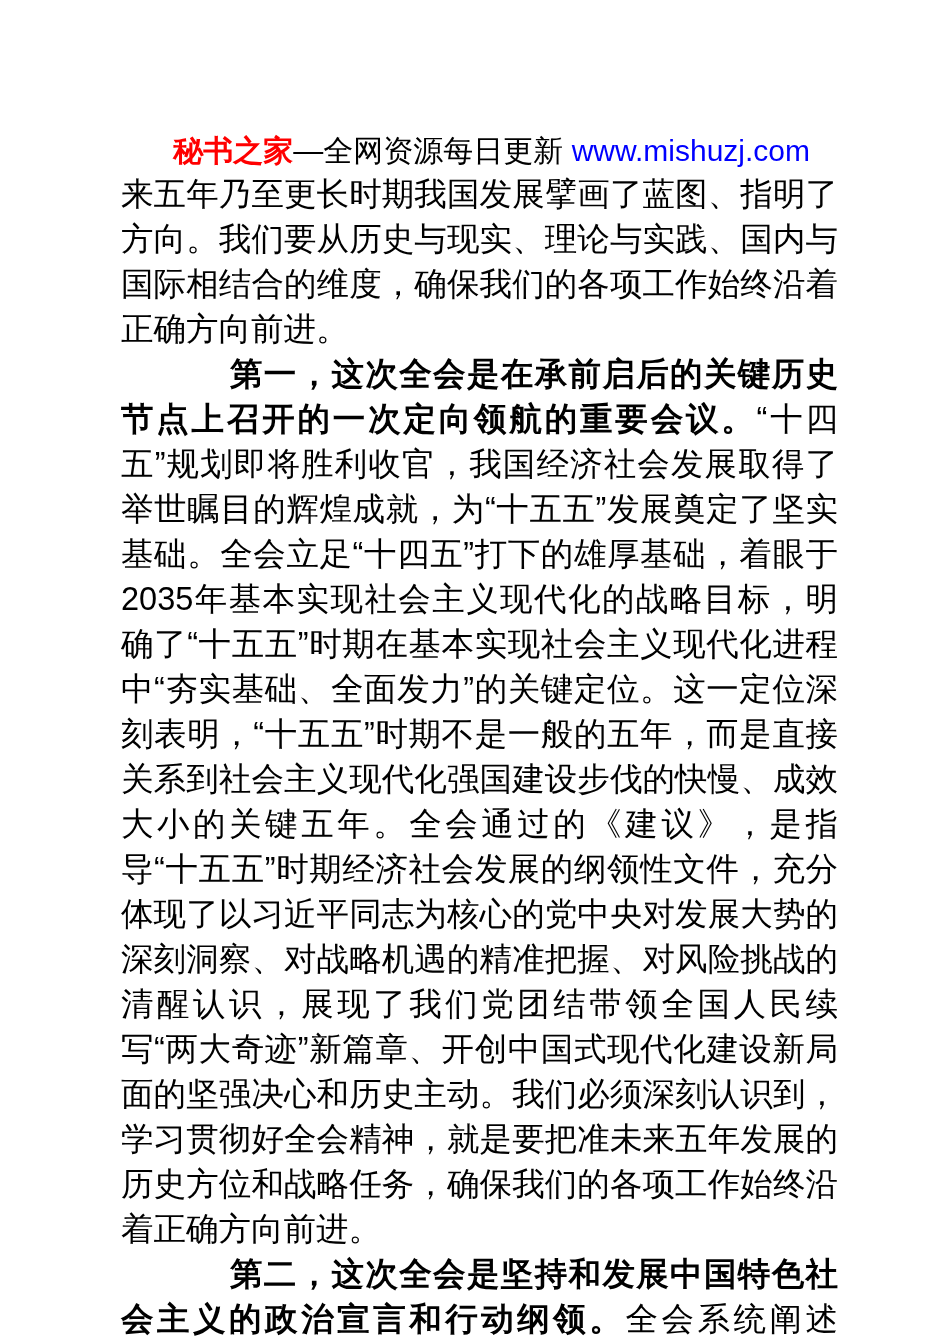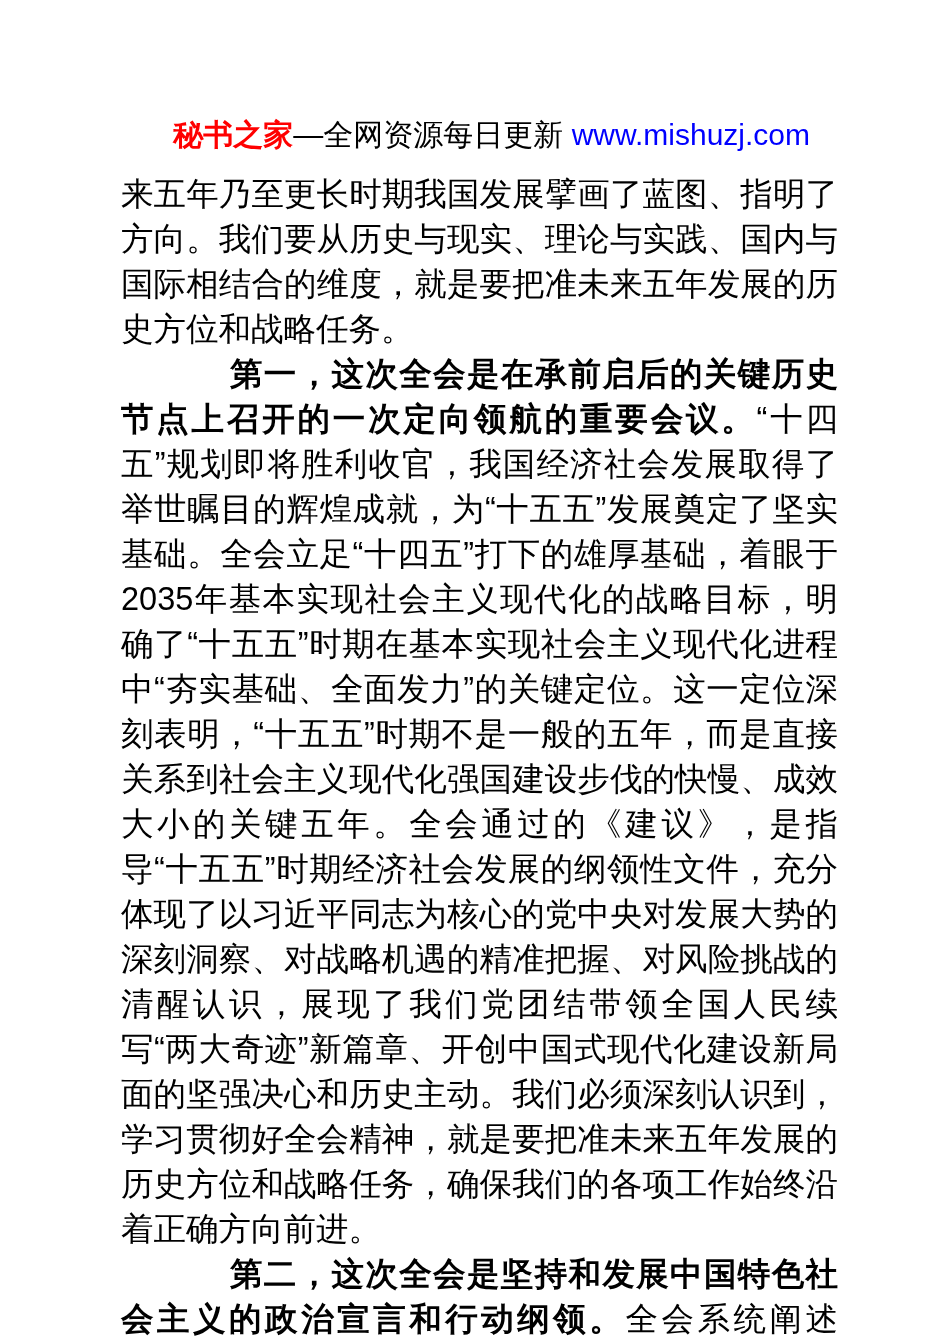--- a/index.html
+++ b/index.html
@@ -11,21 +11,21 @@
     position: relative;
     width: 950px;
     height: 1344px;
     background: #ffffff;
     overflow: hidden;
     font-family: "Liberation Sans", "DejaVu Sans", sans-serif;
   }
   
   .letterhead {
     position: absolute;
-    top: 84px;
+    top: 100px;
     left: 0;
     width: 100%;
     text-align: center;
     font-size: 30px;
     line-height: 34px;
     white-space: pre;
   }
   .brand {
     color: #ff0000;
     font-weight: bold;
@@ -66,21 +66,21 @@
 <body>
 
 <div class="page">
 
   <div class="letterhead">
     <span class="brand">秘书之家</span><span class="tagline">—全网资源每日更新 </span><span class="site-url">www.mishuzj.com</span>
   </div>
 
   <div class="doc-body">
 
-    <p><span>来五年乃至更长时期我国发展擘画了蓝图、指明了方向。我们要从历史与现实、理论与实践、国内与国际相结合的维度，就是要把准未来五年发展的历史方位和战略任务。</span></p>
+    <p><span>来五年乃至更长时期我国发展擘画了蓝图、指明了方向。我们要从历史与现实、理论与实践、国内与国际相结合的维度，确保我们的各项工作始终沿着正确方向前进。</span></p>
 
     <p class="indented"><b class="lead">第一，这次全会是在承前启后的关键历史节点上召开的一次定向领航的重要会议。</b><span>“十四五”规划即将胜利收官，我国经济社会发展取得了举世瞩目的辉煌成就，为“十五五”发展奠定了坚实基础。全会立足“十四五”打下的雄厚基础，着眼于2035年基本实现社会主义现代化的战略目标，明确了“十五五”时期在基本实现社会主义现代化进程中“夯实基础、全面发力”的关键定位。这一定位深刻表明，“十五五”时期不是一般的五年，而是直接关系到社会主义现代化强国建设步伐的快慢、成效大小的关键五年。全会通过的《建议》，是指导“十五五”时期经济社会发展的纲领性文件，充分体现了以习近平同志为核心的党中央对发展大势的深刻洞察、对战略机遇的精准把握、对风险挑战的清醒认识，展现了我们党团结带领全国人民续写“两大奇迹”新篇章、开创中国式现代化建设新局面的坚强决心和历史主动。我们必须深刻认识到，学习贯彻好全会精神，就是要把准未来五年发展的历史方位和战略任务，确保我们的各项工作始终沿着正确方向前进。</span></p>
 
     <p class="indented"><b class="lead">第二，这次全会是坚持和发展中国特色社会主义的政治宣言和行动纲领。</b><span>全会系统阐述了“十五五”时期经济社会发展的指导思想、必须遵循的原则和主要目标，通篇贯穿着习近平</span></p>
 
   </div>
 
 </div>
 
 </body></html>

